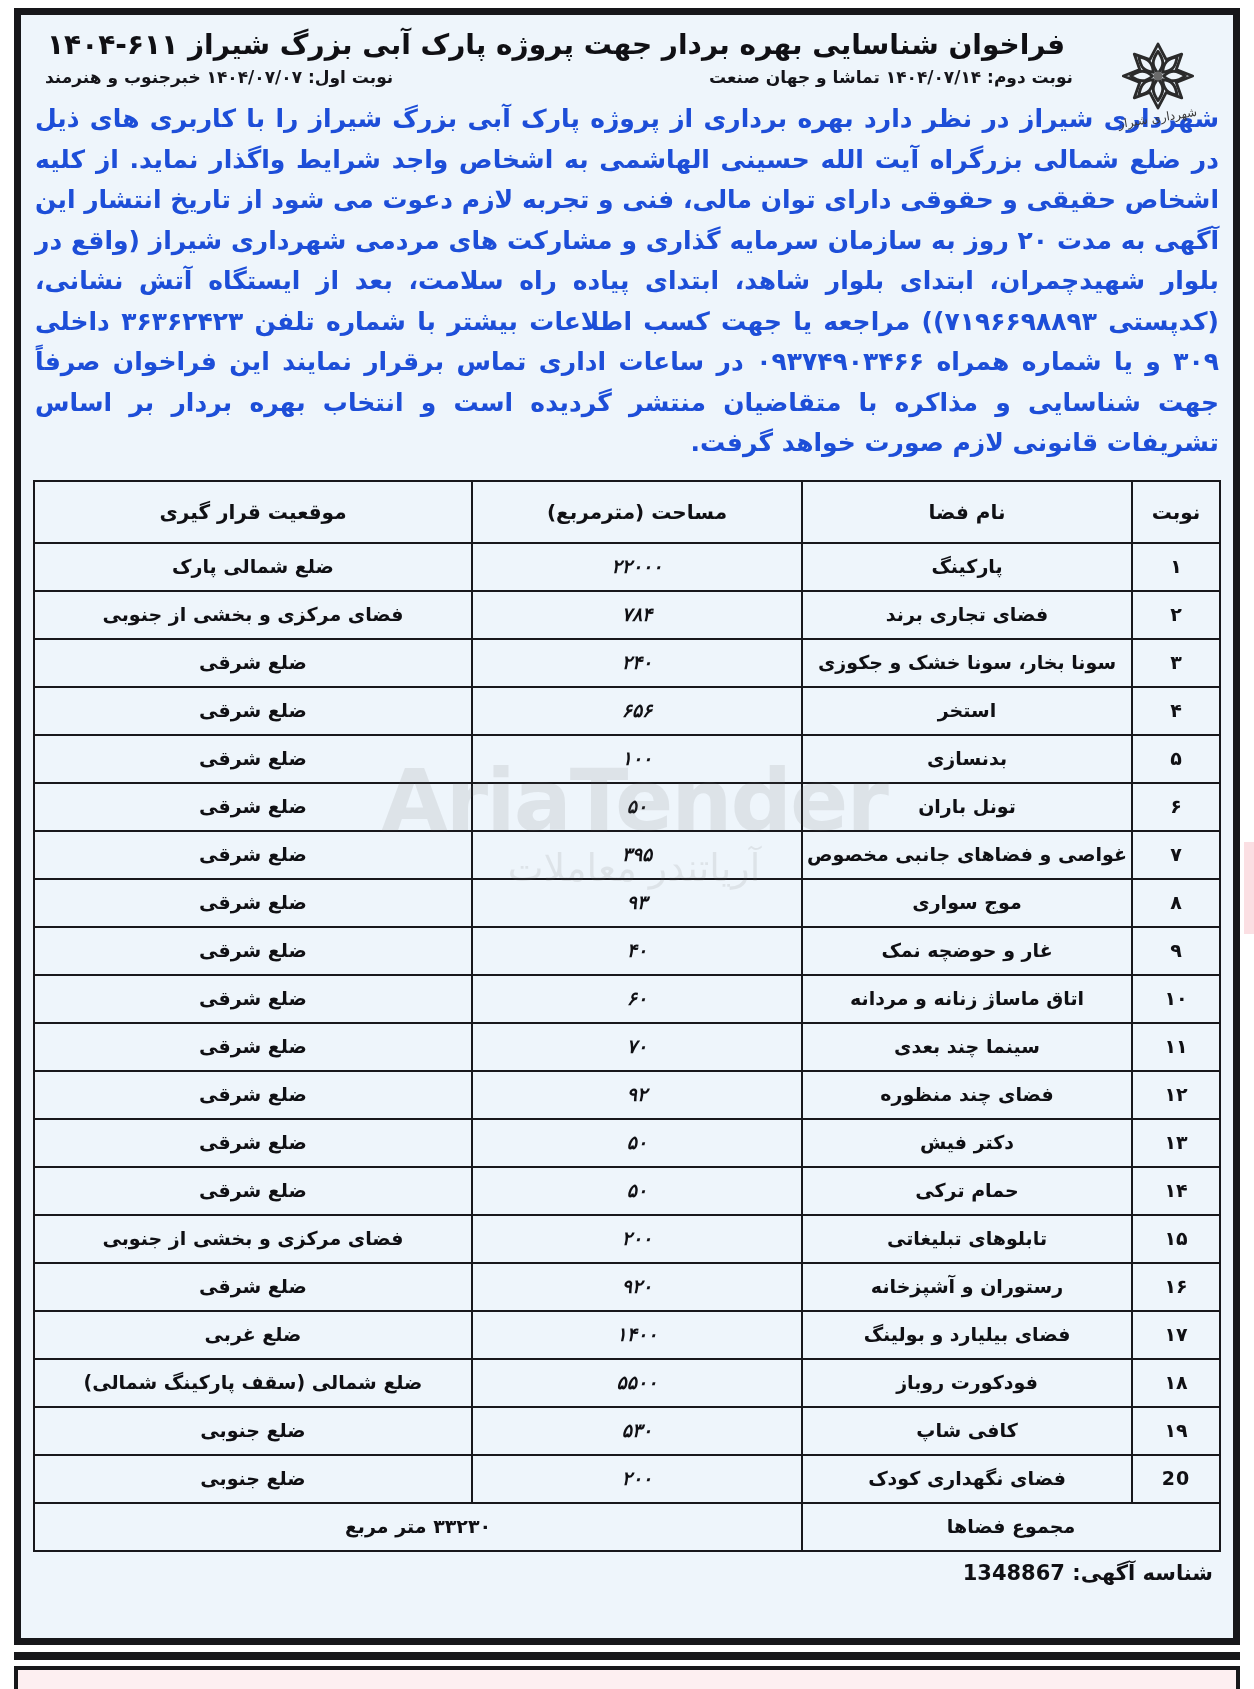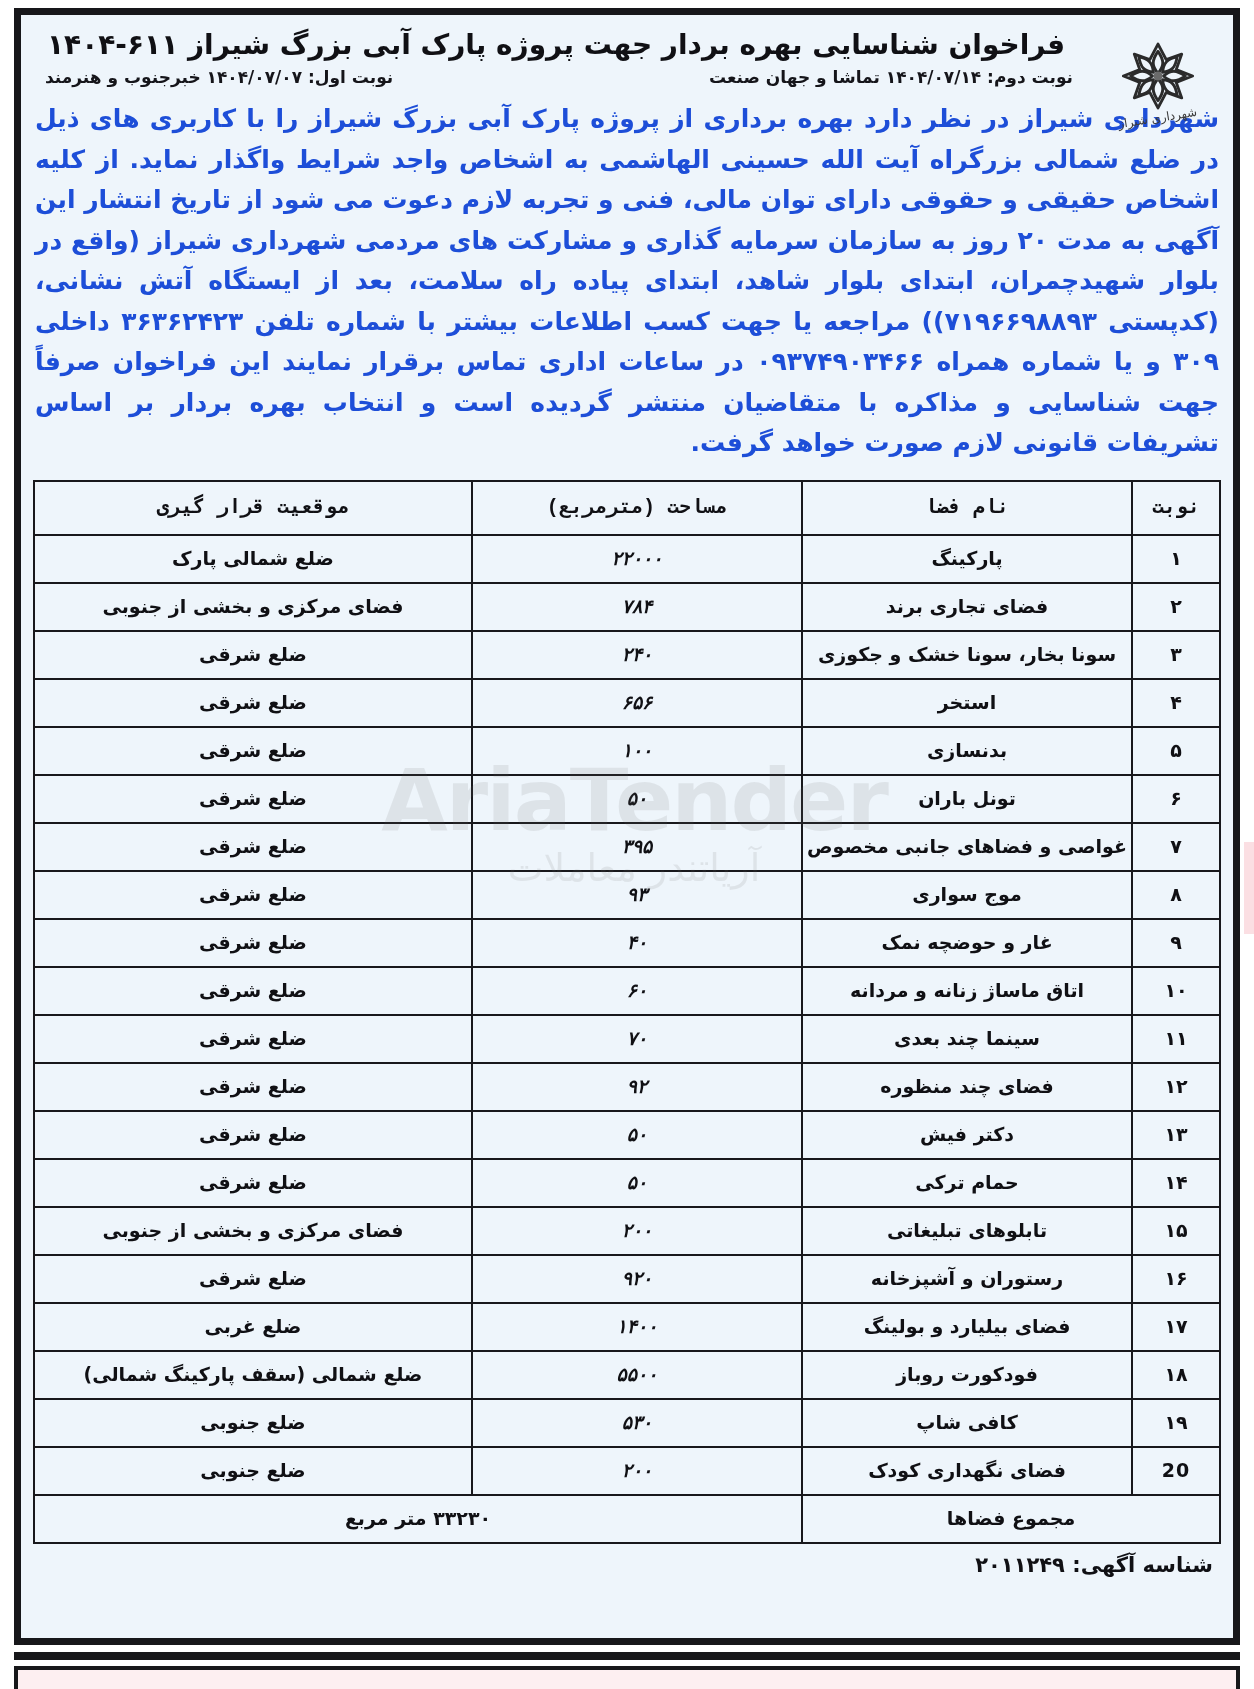--- a/index.html
+++ b/index.html
@@ -107,21 +107,21 @@
   table#spaces-table td {
     border: 2px solid #18181c;
     text-align: center;
     vertical-align: middle;
     font-weight: bold;
     color: #101014;
     padding: 2px 4px;
     height: 48px;
     line-height: 1.2;
   }
-  table#spaces-table th { font-size: 20px; height: 54px; font-family: Liberation Mono, monospace; }
+  table#spaces-table th { font-size: 20px; height: 62px; }
   table#spaces-table td { font-size: 19px; }
 
   col.c-radif { width: 88px; }
   col.c-name  { width: 330px; }
   col.c-area  { width: 330px; }
   col.c-loc   { width: auto; }
 
   td.num-cell { font-size: 21px; letter-spacing: 1px; }
   td.area-cell { font-size: 21px; letter-spacing: 1px; font-style: italic; }
 
@@ -383,20 +383,20 @@
       <tfoot>
         <tr class="total-row">
           <td class="total-label" colspan="2">مجموع فضاها</td>
           <td class="total-value" colspan="2">۳۳۲۳۰ متر مربع</td>
         </tr>
       </tfoot>
     </table>
   </div>
 
   <div id="footer-strip">
-    <span class="f-item">شناسه آگهی: ۲۰۱۱۲۴۹</span>
+    <span class="f-item">شناسه آگهی: 1348867</span>
   </div>
 
 </div>
 
 <div id="bottom-rule"></div>
 <div id="pink-sliver"></div>
 <div id="right-margin-pink"></div>
 
 </body></html>

